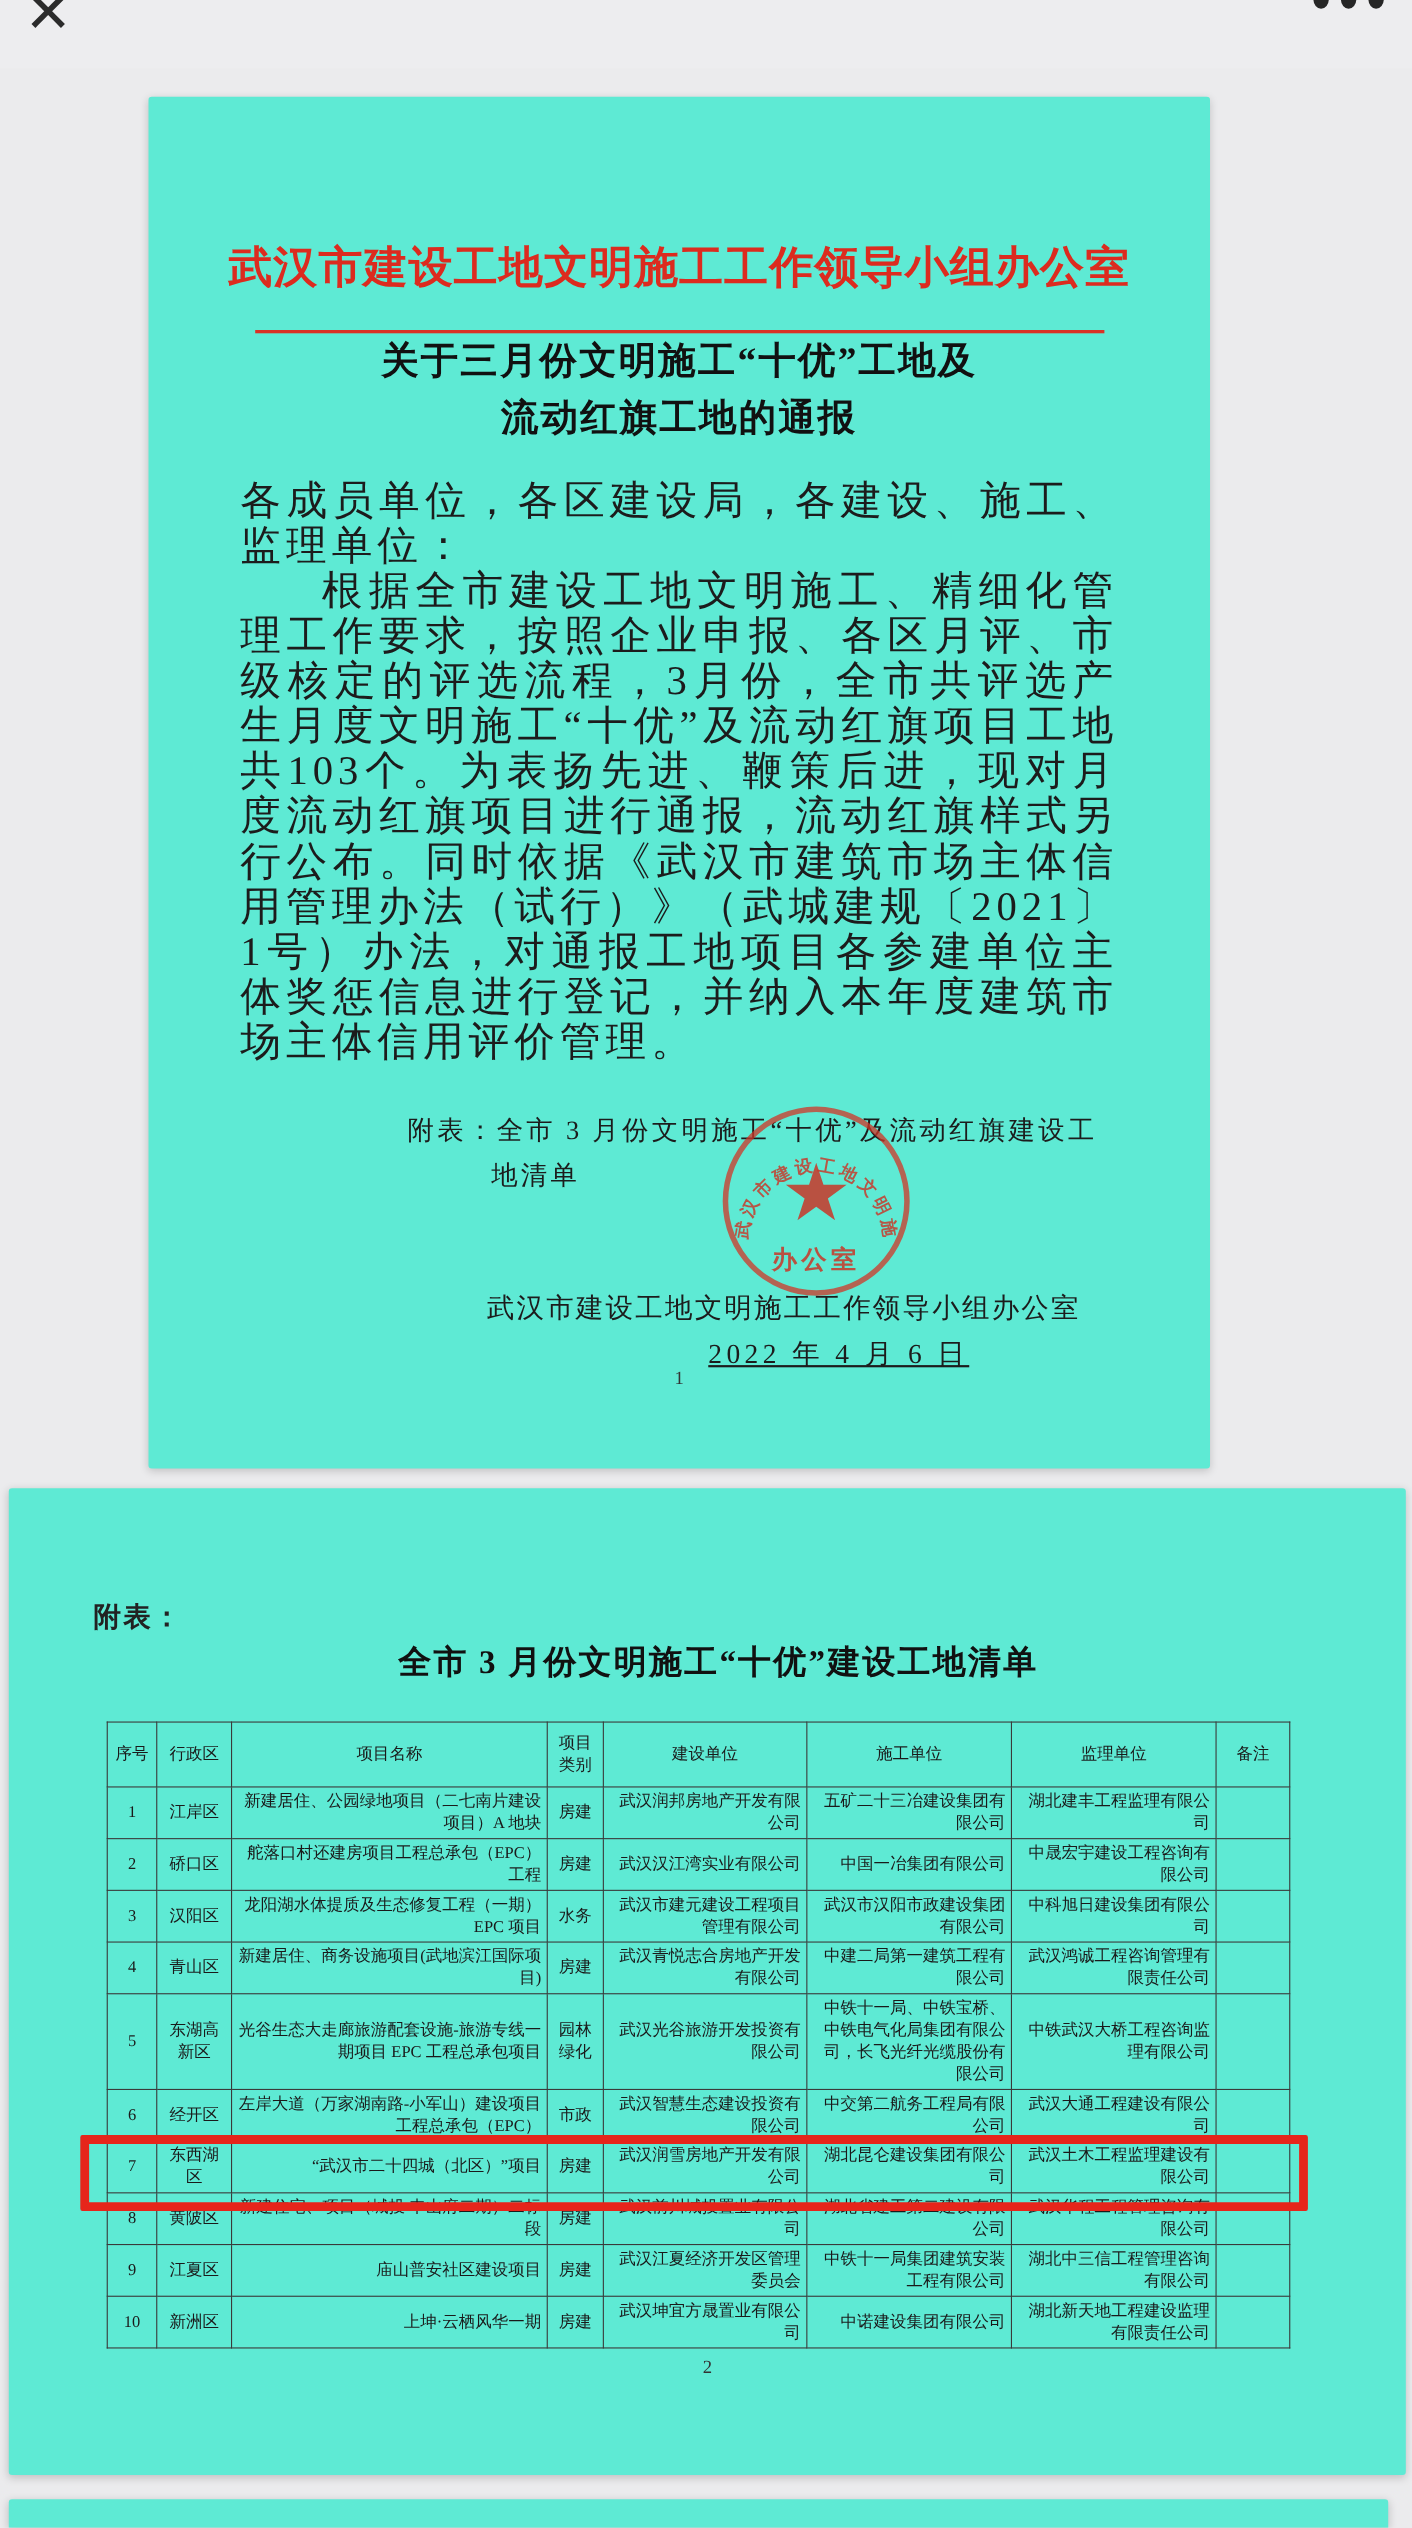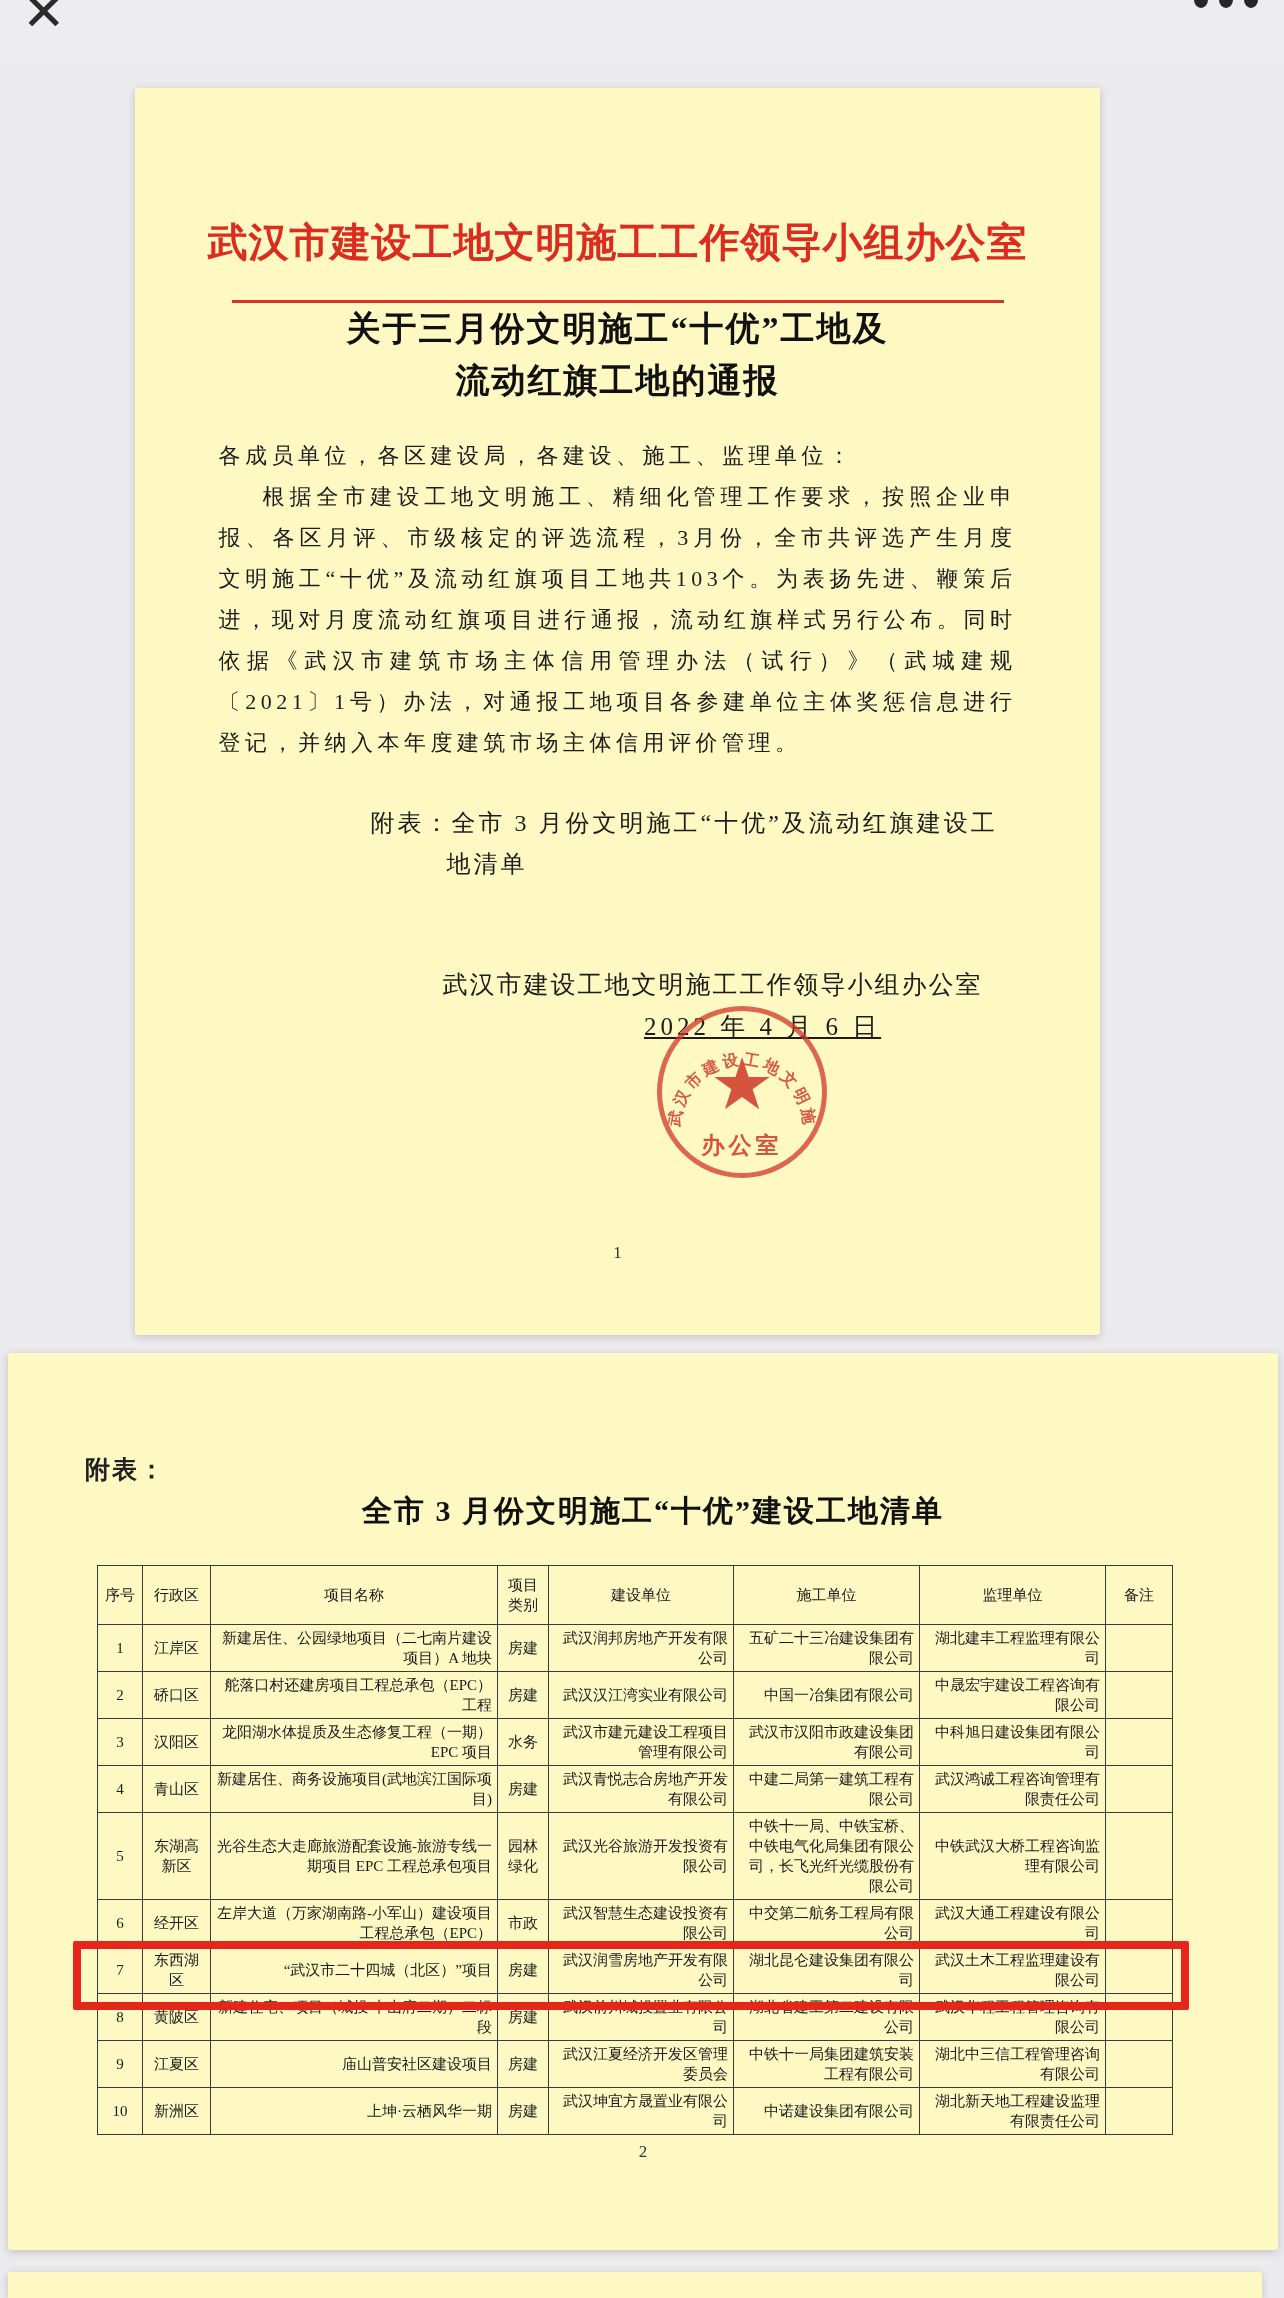--- a/index.html
+++ b/index.html
@@ -9,31 +9,31 @@
     font-family:"Liberation Serif","DejaVu Serif",serif;
     color:#222;
   }
   
   .topbar{position:absolute;top:0;left:0;width:1284px;height:62px;background:#ededef;z-index:10;}
   .close-btn{position:absolute;top:-14px;left:22px;font-size:52px;font-weight:300;color:#2b2b2b;
     font-family:"Liberation Sans",sans-serif;cursor:pointer;line-height:1;}
   .more-btn{position:absolute;top:-9px;right:26px;display:flex;gap:11px;cursor:pointer;}
   .more-btn i{width:14px;height:17px;border-radius:50%;background:#262626;display:block;}
   
-  .page{position:absolute;background:#fef9c3;box-shadow:0 2px 8px rgba(0,0,0,.18);border-radius:3px;}
+  .page{position:absolute;background:#5eead4;box-shadow:0 2px 8px rgba(0,0,0,.18);border-radius:3px;}
   .page1{top:88px;left:135px;width:965px;height:1247px;}
   .page2{top:1353px;left:8px;width:1254px;height:897px;padding-left:16px;}
   .page3{top:2272px;left:8px;width:1254px;height:26px;border-radius:3px 3px 0 0;}
   
   .letterhead{margin-top:130px;text-align:center;color:#dc2b1f;font-size:40px;font-weight:bold;
     letter-spacing:1px;line-height:50px;}
   .red-rule{width:772px;margin:32px auto 0 auto;border:0;border-top:3px solid #d93226;}
   .doc-title{text-align:center;font-size:34px;font-weight:bold;line-height:52px;
     letter-spacing:2px;color:#111;}
-  .body-text{width:798px;margin:28px auto 0 auto;font-size:22px;line-height:41px;
+  .body-text{width:798px;margin:28px auto 0 auto;font-size:37px;line-height:41px;
     letter-spacing:4.5px;text-align:justify;color:#1c1c1c;}
   .body-text .para{text-indent:2em;margin:0;}
   .body-text .salutation{margin:0;}
   .attachment{width:798px;margin:40px auto 0 auto;font-size:24px;line-height:41px;letter-spacing:3px;
     padding-left:228px;text-indent:-76px;box-sizing:border-box;color:#1c1c1c;}
   .sign-block{margin-top:80px;text-align:center;transform:translateX(95px);font-size:25px;
     line-height:40px;letter-spacing:2px;color:#1c1c1c;position:relative;z-index:1;}
   .sign-date{margin-top:2px;letter-spacing:4px;transform:translateX(50px);text-decoration:underline;}
   .pagenum{position:absolute;left:0;width:100%;text-align:center;font-size:17px;color:#333;}
   .page1 .pagenum{bottom:72px;}

